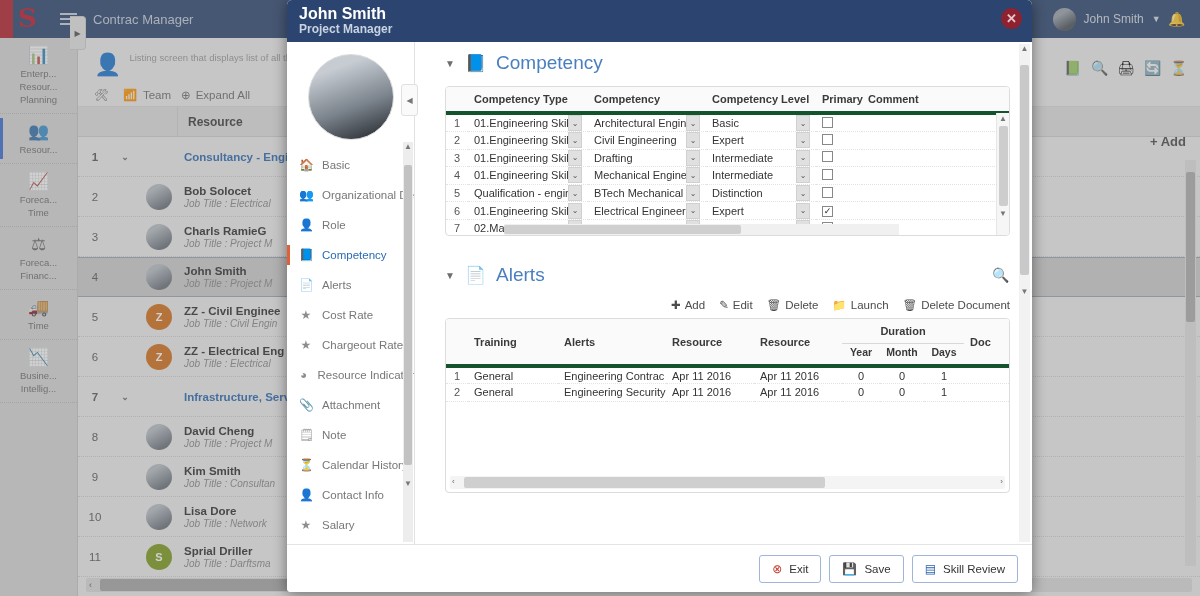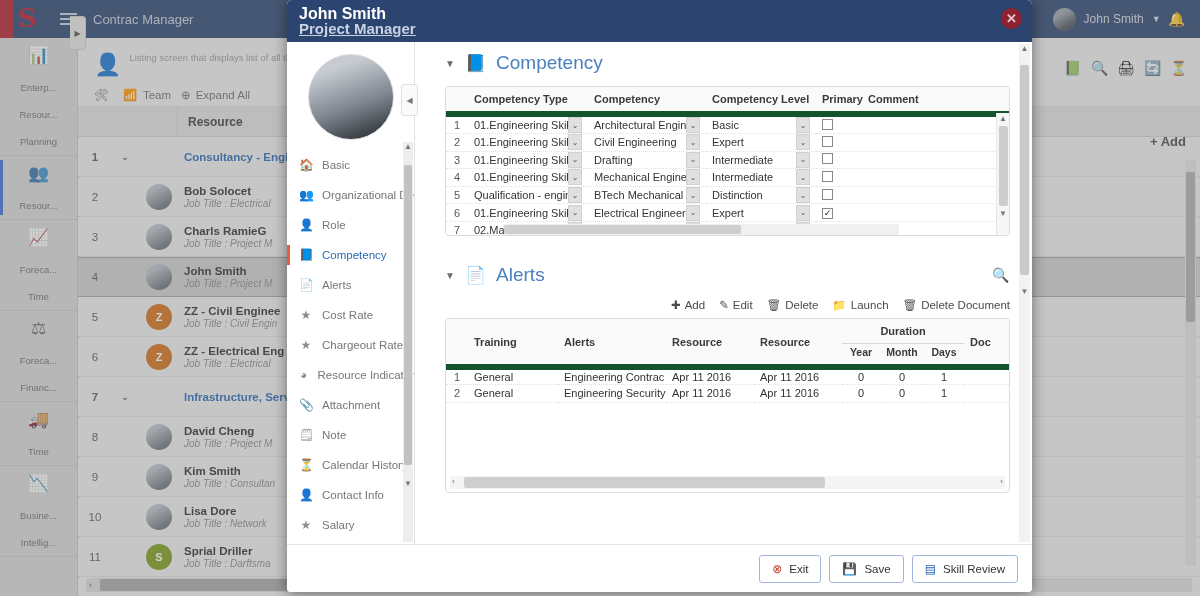--- a/index.html
+++ b/index.html
@@ -40,21 +40,21 @@
     background: #d9d9d9; border-right: 1px solid #c6c6c6;
   }
   .rail-item {
     position: relative; padding: 8px 4px 8px 4px; text-align: center; cursor: pointer;
     border-bottom: 1px dotted #bdbdbd;
   }
   .rail-item.active::before {
     content: ""; position: absolute; left: 0; top: 4px; bottom: 4px; width: 3px; background: #3b6fd4;
   }
   .rail-ico { font-size: 17px; line-height: 20px; display: block; color: #6b6b6b; filter: grayscale(0.35); }
-  .rail-lbl { font-size: 9.5px; color: #6e6e6e; line-height: 11px; display: block; margin-top: 16px; }
+  .rail-lbl { font-size: 9.5px; color: #6e6e6e; line-height: 11px; display: block; margin-top: 2px; }
 
   .rail-expander {
     position: absolute; left: 70px; top: 16px; width: 16px; height: 34px;
     background: #e7e7e7; border: 1px solid #cfcfcf; border-left: none;
     border-radius: 0 4px 4px 0; display: flex; align-items: center; justify-content: center;
     font-size: 8px; color: #555; cursor: pointer; z-index: 6;
   }
 
   
   .content { position: absolute; left: 78px; top: 38px; right: 0; bottom: 0; background: #f0f0f0; }
@@ -119,21 +119,21 @@
     background: #ffffff; z-index: 20;
     box-shadow: 0 2px 14px rgba(0,0,0,0.45);
     border-radius: 5px 5px 4px 4px;
     display: flex; flex-direction: column; overflow: hidden;
   }
   .modal-head {
     height: 42px; background: #2b4570; color: #fff; padding: 4px 12px 0 12px; position: relative;
     border-radius: 4px 4px 0 0;
   }
   .modal-title { font-size: 16px; font-weight: bold; line-height: 19px; }
-  .modal-sub { font-size: 15px; font-weight: bold; color: #c9d2e2; line-height: 12px; text-decoration: underline; }
+  .modal-sub { font-size: 12px; font-weight: bold; color: #c9d2e2; line-height: 12px; }
   .modal-close {
     position: absolute; right: 10px; top: 8px; width: 21px; height: 21px; border-radius: 50%;
     background: #8e2230; color: #e8c5c9; font-size: 13px; font-weight: bold;
     display: flex; align-items: center; justify-content: center; cursor: pointer;
   }
 
   .modal-body { flex: 1; display: flex; overflow: hidden; position: relative; }
 
   
   .m-left { width: 128px; border-right: 1px solid #e2e2e2; position: relative; background: #fff; }
@@ -172,21 +172,21 @@
   .sec-ico { font-size: 17px; color: #3f6eaa; }
   .sec-title { font-size: 19px; color: #4a7fbe; }
   .sec-zoom { position: absolute; right: 0; font-size: 14px; color: #666; cursor: pointer; }
 
   .tbl-wrap {
     border: 1px solid #dcdcdc; border-radius: 4px; background: #fff; position: relative; overflow: hidden;
   }
   table.grid { width: 100%; border-collapse: collapse; font-size: 11px; color: #333; table-layout: fixed; }
   table.grid th {
     font-size: 11px; font-weight: bold; color: #3a3a3a; text-align: left;
-    padding: 6px 6px; border-bottom: 6px solid #14532d; background: #fafafa; white-space: nowrap;
+    padding: 6px 6px; border-bottom: 4px solid #14532d; background: #fafafa; white-space: nowrap;
   }
   table.grid td {
     padding: 0 6px; height: 17.6px; border-bottom: 1px dotted #e3e3e3; overflow: hidden; white-space: nowrap;
   }
   td.num, th.num { width: 20px; text-align: center; color: #555; }
 
   .cellsel { display: flex; align-items: center; width: 100%; }
   .cellsel .txt { flex: 1; overflow: hidden; white-space: nowrap; text-overflow: clip; font-size: 11px; }
   .cellsel .btn {
     width: 14px; height: 16px; background: #e0e0e0; border: 1px solid #d0d0d0;

